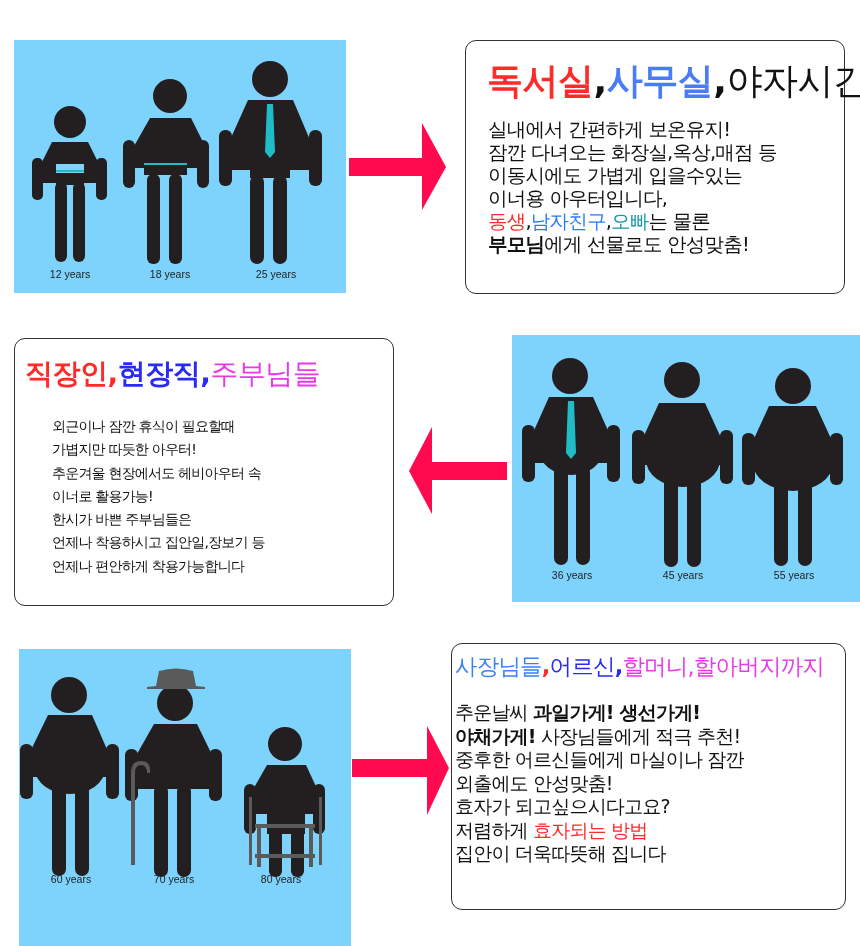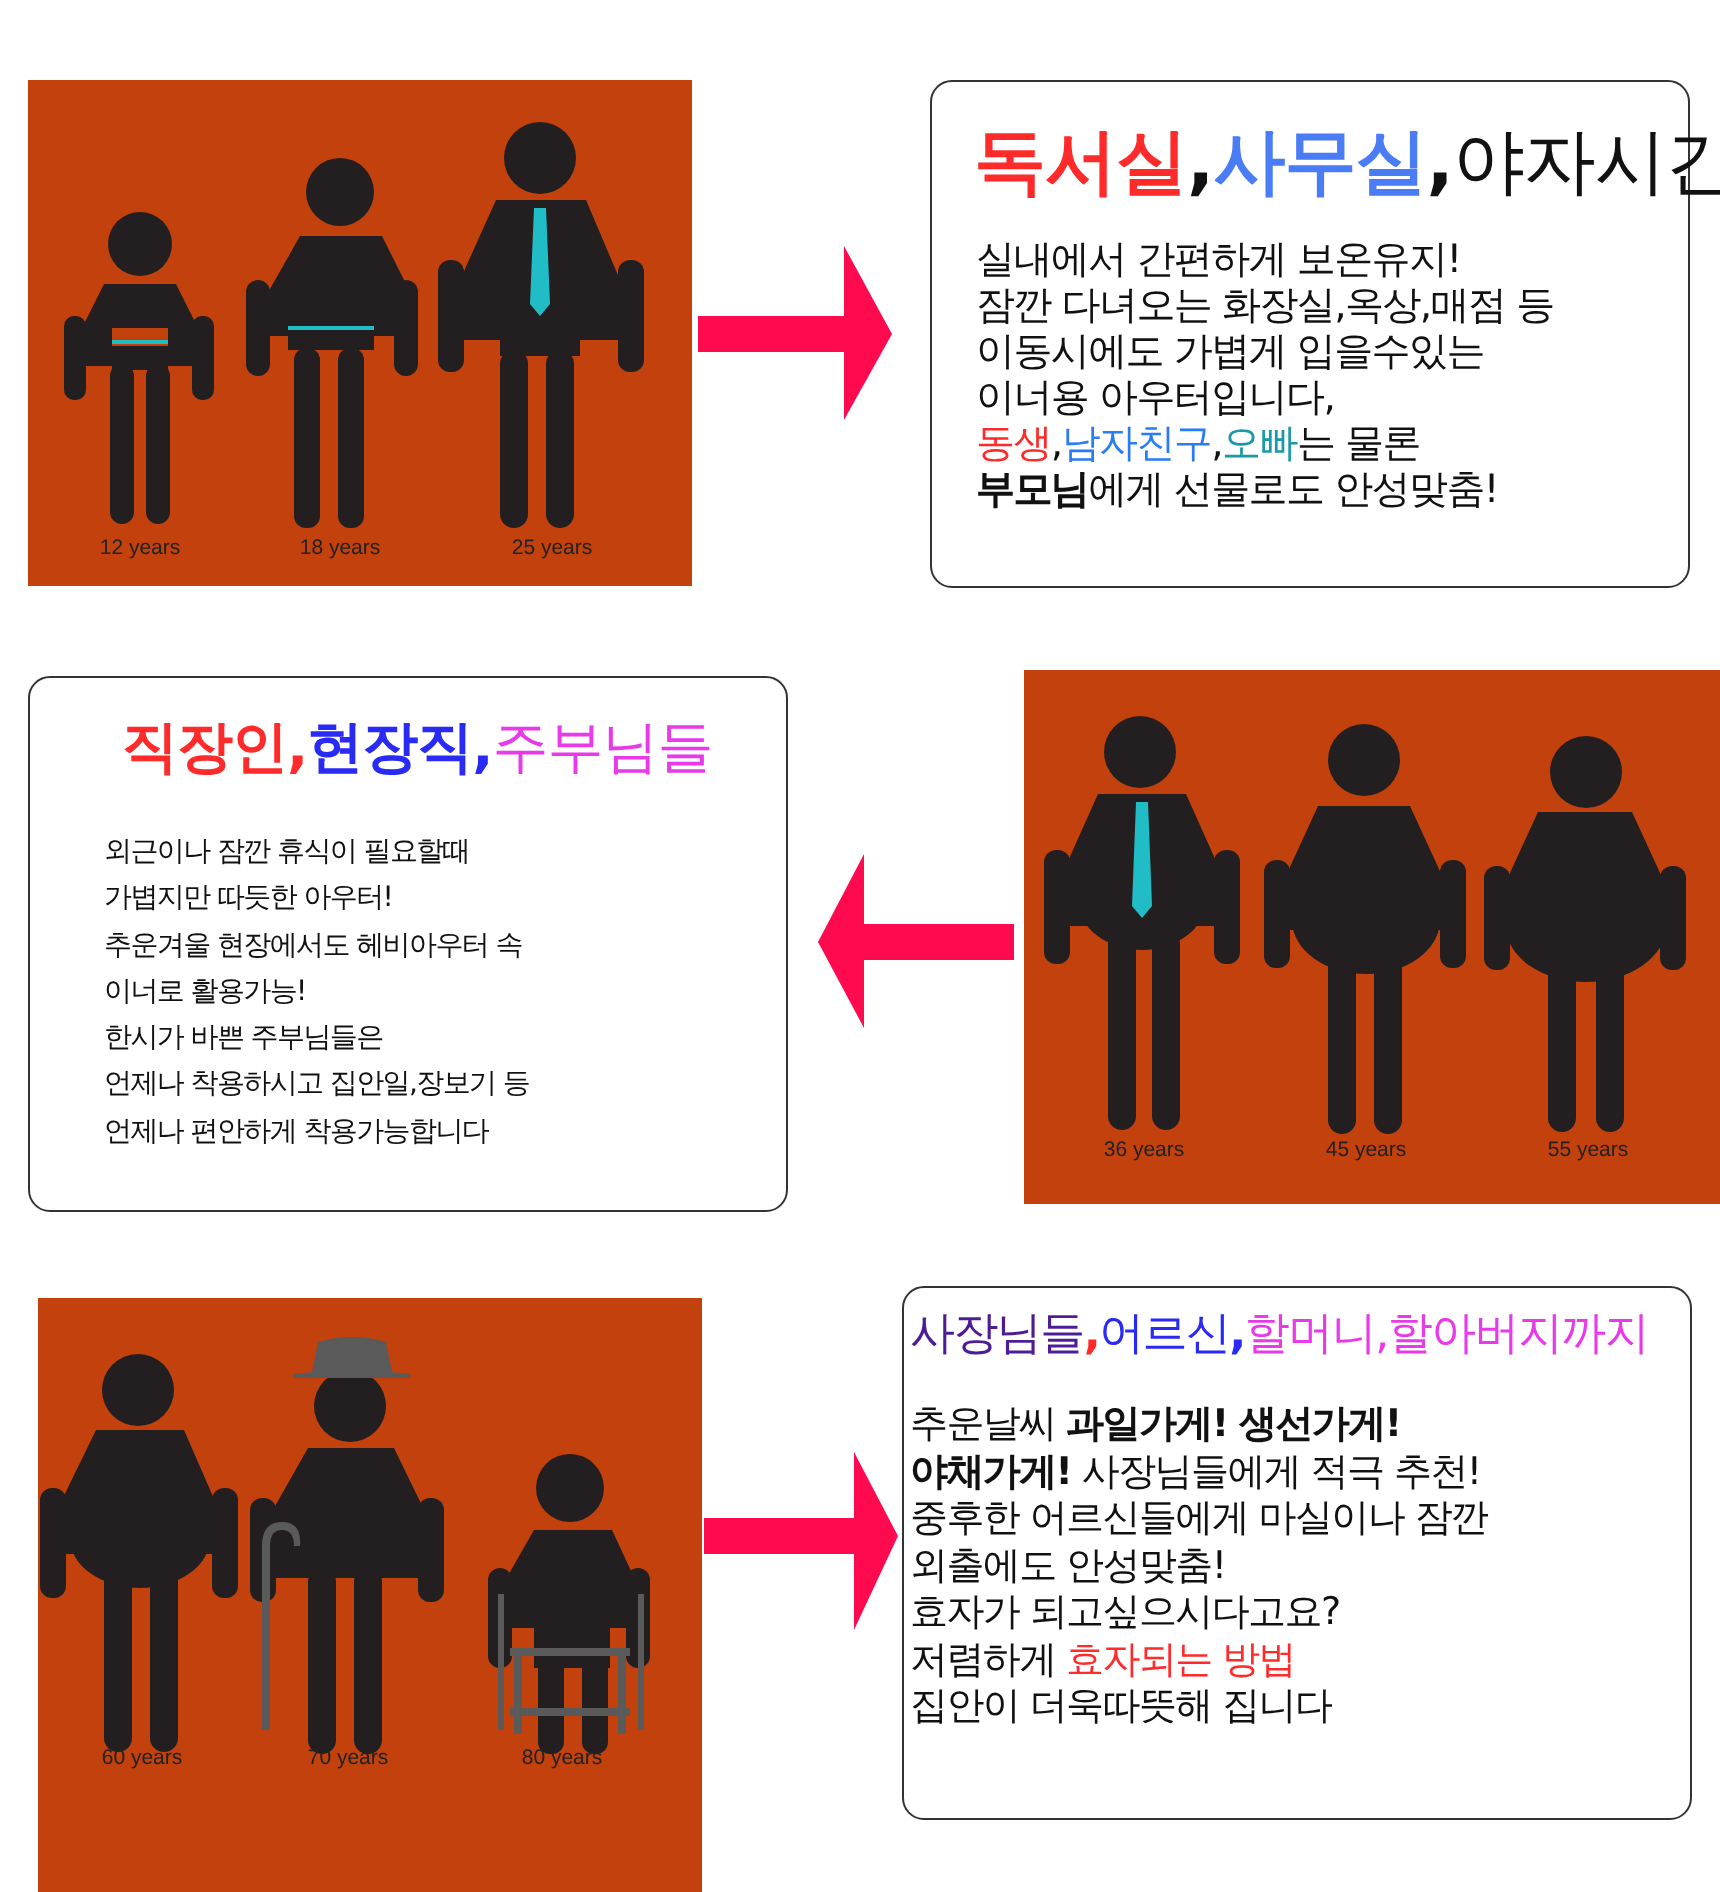--- a/index.html
+++ b/index.html
@@ -1,18 +1,18 @@
 <!DOCTYPE html>
 <html><head>
 <meta charset="utf-8">
 <style>
   html, body { margin:0; padding:0; background:#ffffff; }
   body { width:860px; height:946px; position:relative; overflow:hidden;
          font-family:"DejaVu Sans", "Liberation Sans", sans-serif; }
-  .panel { position:absolute; background:#c2410c; overflow:hidden; }
+  .panel { position:absolute; background:#7dd3fc; overflow:hidden; }
   .panel svg { position:absolute; left:0; top:0; }
   .fig-label { position:absolute; font-family:"Liberation Sans", sans-serif;
                font-size:10.5px; color:#222; text-align:center; width:80px; }
   .arrow { position:absolute; }
   .textbox { position:absolute; border:1.5px solid #333; border-radius:11px;
              background:#fff; box-sizing:border-box; color:#111; }
   .tb-title { position:absolute; white-space:nowrap; font-weight:bold;
               letter-spacing:-0.5px; }
   .tb-body { position:absolute; white-space:nowrap; letter-spacing:-0.8px; }
   .tb-body .line { display:block; }
@@ -73,21 +73,21 @@
     <span class="line">실내에서 간편하게 보온유지!</span>
     <span class="line">잠깐 다녀오는 화장실,옥상,매점 등</span>
     <span class="line">이동시에도 가볍게 입을수있는</span>
     <span class="line">이너용 아우터입니다,</span>
     <span class="line"><span style="color:#ff2a2a">동생</span><span>,</span><span style="color:#2a7cf5">남자친구</span><span>,</span><span style="color:#1a9aa6">오빠</span><span>는 물론</span></span>
     <span class="line"><span class="b">부모님</span><span>에게 선물로도 안성맞춤!</span></span>
   </div>
 </div>
 
 <div class="textbox" style="left:14px; top:338px; width:380px; height:268px;">
-  <div class="tb-title" style="left:10px; top:16px; font-size:28px;margin-left:36px;">
+  <div class="tb-title" style="left:10px; top:16px; font-size:28px;">
     <span style="color:#ff2a2a">직장인</span><span style="color:#ff2a2a">,</span><span style="color:#2a2af5">현장직</span><span style="color:#2a2af5">,</span><span style="color:#e83ae8;font-weight:normal">주부님들</span>
   </div>
   <div class="tb-body" style="left:11px; top:76px; font-size:14px; line-height:23.3px;margin-left:26px;">
     <span class="line">외근이나 잠깐 휴식이 필요할때</span>
     <span class="line">가볍지만 따듯한 아우터!</span>
     <span class="line">추운겨울 현장에서도 헤비아우터 속</span>
     <span class="line">이너로 활용가능!</span>
     <span class="line">한시가 바쁜 주부님들은</span>
     <span class="line">언제나 착용하시고 집안일,장보기 등</span>
     <span class="line">언제나 편안하게 착용가능합니다</span>
@@ -180,21 +180,21 @@
   <span class="fig-label" style="left:115px; top:224px;">70 years</span>
   <span class="fig-label" style="left:222px; top:224px;">80 years</span>
 </div>
 
 <svg class="arrow" style="left:352px; top:726px;" width="100" height="90" viewBox="0 0 100 90">
   <polygon points="0,33 75,33 75,0 97,42 75,89 75,51 0,51" fill="#ff0a4e"></polygon>
 </svg>
 
 <div class="textbox" style="left:451px; top:643px; width:395px; height:267px;">
   <div class="tb-title" style="left:3px; top:7px; font-size:22.5px; font-weight:normal; letter-spacing:-0.8px;">
-    <span style="color:#4c1d95">사장님들</span><span style="color:#ff2a2a;font-weight:bold">,</span><span style="color:#2a2af5">어르신</span><span style="color:#2a2af5;font-weight:bold">,</span><span style="color:#e83ae8">할머니,할아버지까지</span>
+    <span style="color:#3b82f6">사장님들</span><span style="color:#ff2a2a;font-weight:bold">,</span><span style="color:#2a2af5">어르신</span><span style="color:#2a2af5;font-weight:bold">,</span><span style="color:#e83ae8">할머니,할아버지까지</span>
   </div>
   <div class="tb-body" style="left:3px; top:57px; font-size:19px; line-height:23.5px;">
     <span class="line"><span>추운날씨 </span><span class="b">과일가게! 생선가게!</span></span>
     <span class="line"><span class="b">야채가게!</span><span> 사장님들에게 적극 추천!</span></span>
     <span class="line">중후한 어르신들에게 마실이나 잠깐</span>
     <span class="line">외출에도 안성맞춤!</span>
     <span class="line">효자가 되고싶으시다고요?</span>
     <span class="line"><span>저렴하게 </span><span style="color:#ff2a2a">효자되는 방법</span></span>
     <span class="line">집안이 더욱따뜻해 집니다</span>
   </div>

